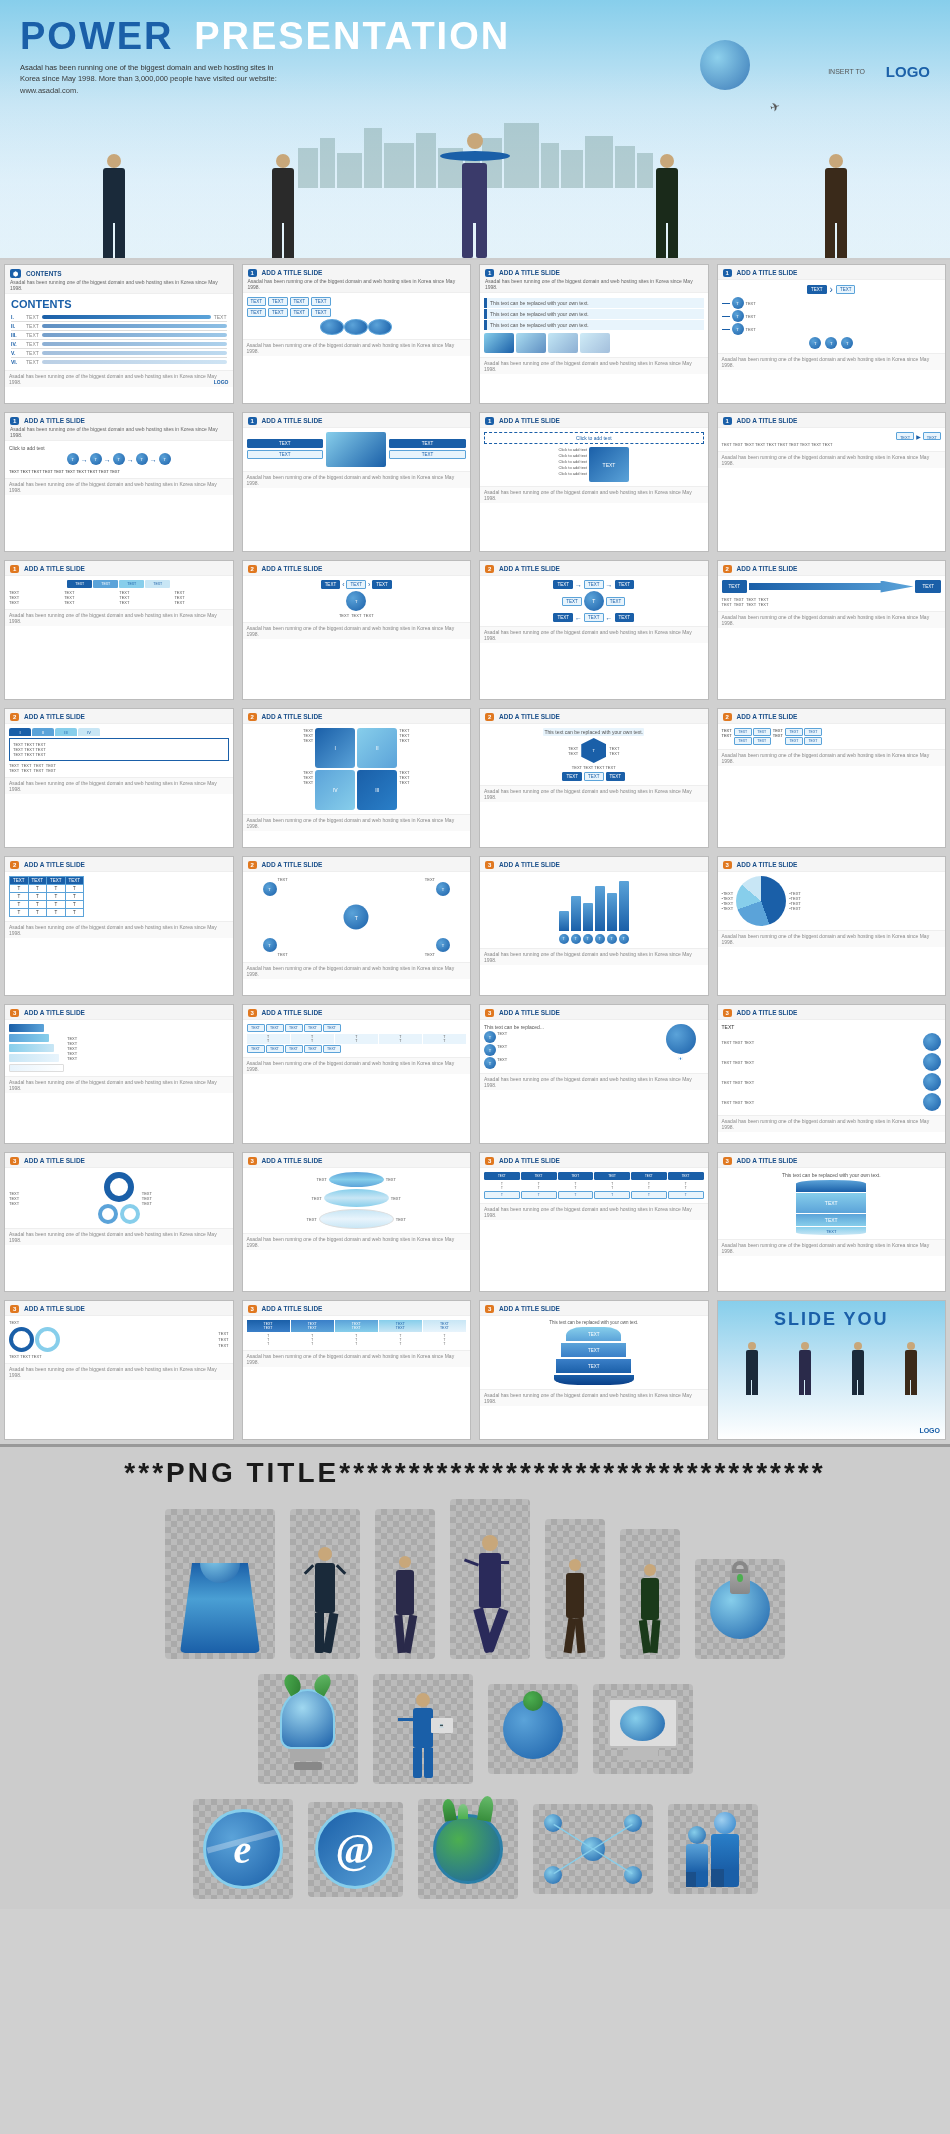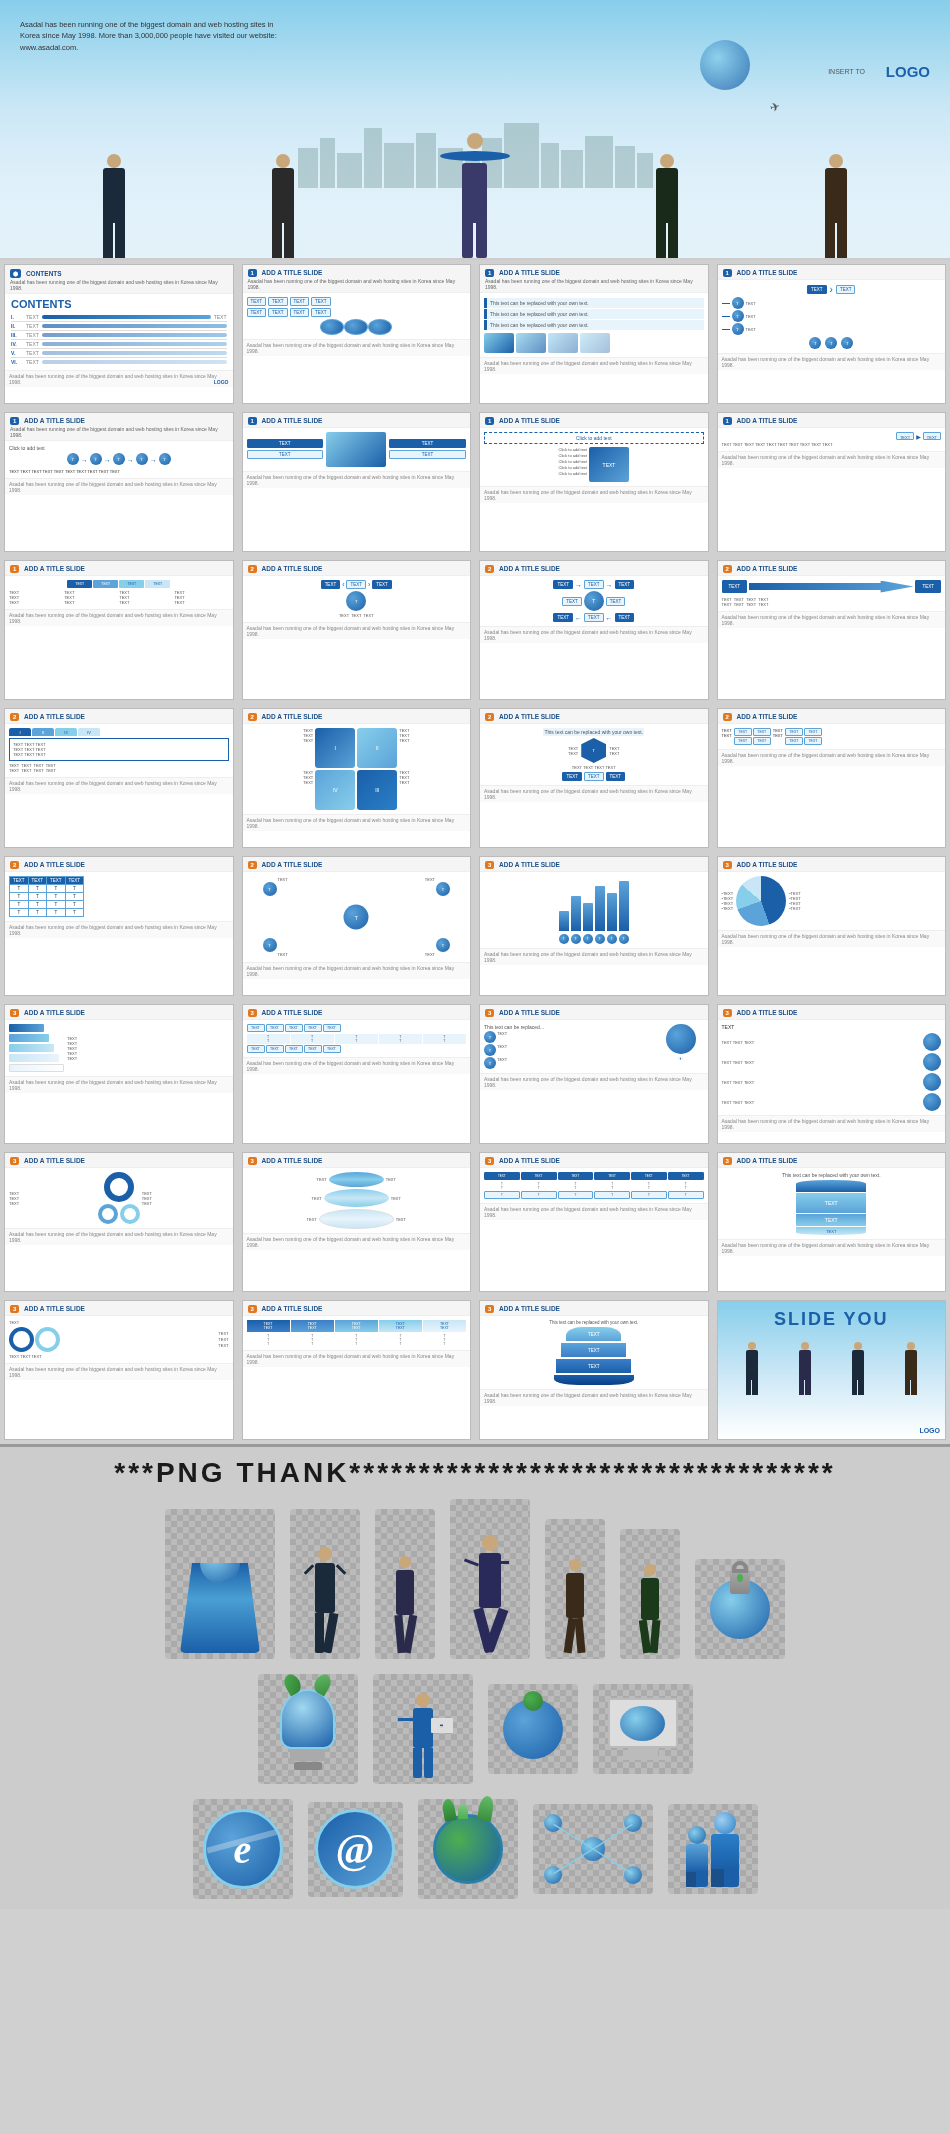--- a/index.html
+++ b/index.html
@@ -163,20 +163,24 @@
       border-radius: 50%;
       border: 6px solid #1a5fa8;
       background: transparent;
     }
   </style>
 </head>
 <body>
 
 <div class="cover-slide">
   <div style="padding: 15px 20px;">
+    <div style="font-size: 38px; font-weight: 900; color: #1a5fa8; text-transform: uppercase; letter-spacing: 2px;">
+      <span style="color: #1a5fa8;">POWER</span>
+      <span style="color: #ffffff; margin-left: 8px;">PRESENTATION</span>
+    </div>
     <div style="font-size: 7.5px; color: #333; margin-top: 4px; max-width: 260px; line-height: 1.5;">Asadal has been running one of the biggest domain and web hosting sites in Korea since May 1998. More than 3,000,000 people have visited our website: www.asadal.com.</div>
     <div style="position: absolute; top: 68px; right: 85px; font-size: 7px; color: #555; text-align: right;">INSERT TO</div>
     <div style="position: absolute; top: 63px; right: 20px; font-size: 15px; font-weight: bold; color: #1a5fa8;">LOGO</div>
   </div>
 
   <div style="position: absolute; bottom: 0; left: 0; right: 0; height: 190px; background: linear-gradient(180deg, transparent, rgba(200,230,245,0.5));"></div>
 
   <div style="position: absolute; bottom: 70px; left: 0; right: 0; height: 60px; display: flex; align-items: flex-end; justify-content: center; gap: 2px; opacity: 0.5;">
     <div style="width:20px;height:40px;background:#8aa;"></div>
     <div style="width:15px;height:50px;background:#8aa;"></div>
@@ -1114,21 +1118,21 @@
               <div style="flex:1;background:#3a2a1a;"></div>
               <div style="flex:1;background:#3a2a1a;"></div>
             </div>
         </div>
       </div>
     </div>
   </div>
 </div>
 
 <div class="png-section">
-  <div class="png-title">***PNG THANK***********************************</div>
+  <div class="png-title">***PNG TITLE***********************************</div>
 
   <div style="display:flex;flex-wrap:wrap;gap:15px;justify-content:center;align-items:flex-end;margin-bottom:15px;">
 
     <div class="transparent-bg" style="width:110px;height:150px;display:flex;flex-direction:column;align-items:center;justify-content:flex-end;">
       <div style="width:80px;height:90px;background:linear-gradient(180deg,#1a5fa8 0%,#4a9fd4 40%,#1a5fa8 100%);clip-path:polygon(15% 0%,85% 0%,100% 100%,0% 100%);position:relative;border-radius:0 0 5px 5px;">
         <div style="position:absolute;top:-20px;left:50%;transform:translateX(-50%);width:40px;height:40px;border-radius:50%;background:radial-gradient(circle at 35% 35%,#87ceeb,#1a5fa8);"></div>
       </div>
     </div>
 
     <div class="transparent-bg" style="width:70px;height:150px;display:flex;flex-direction:column;align-items:center;justify-content:flex-end;">

